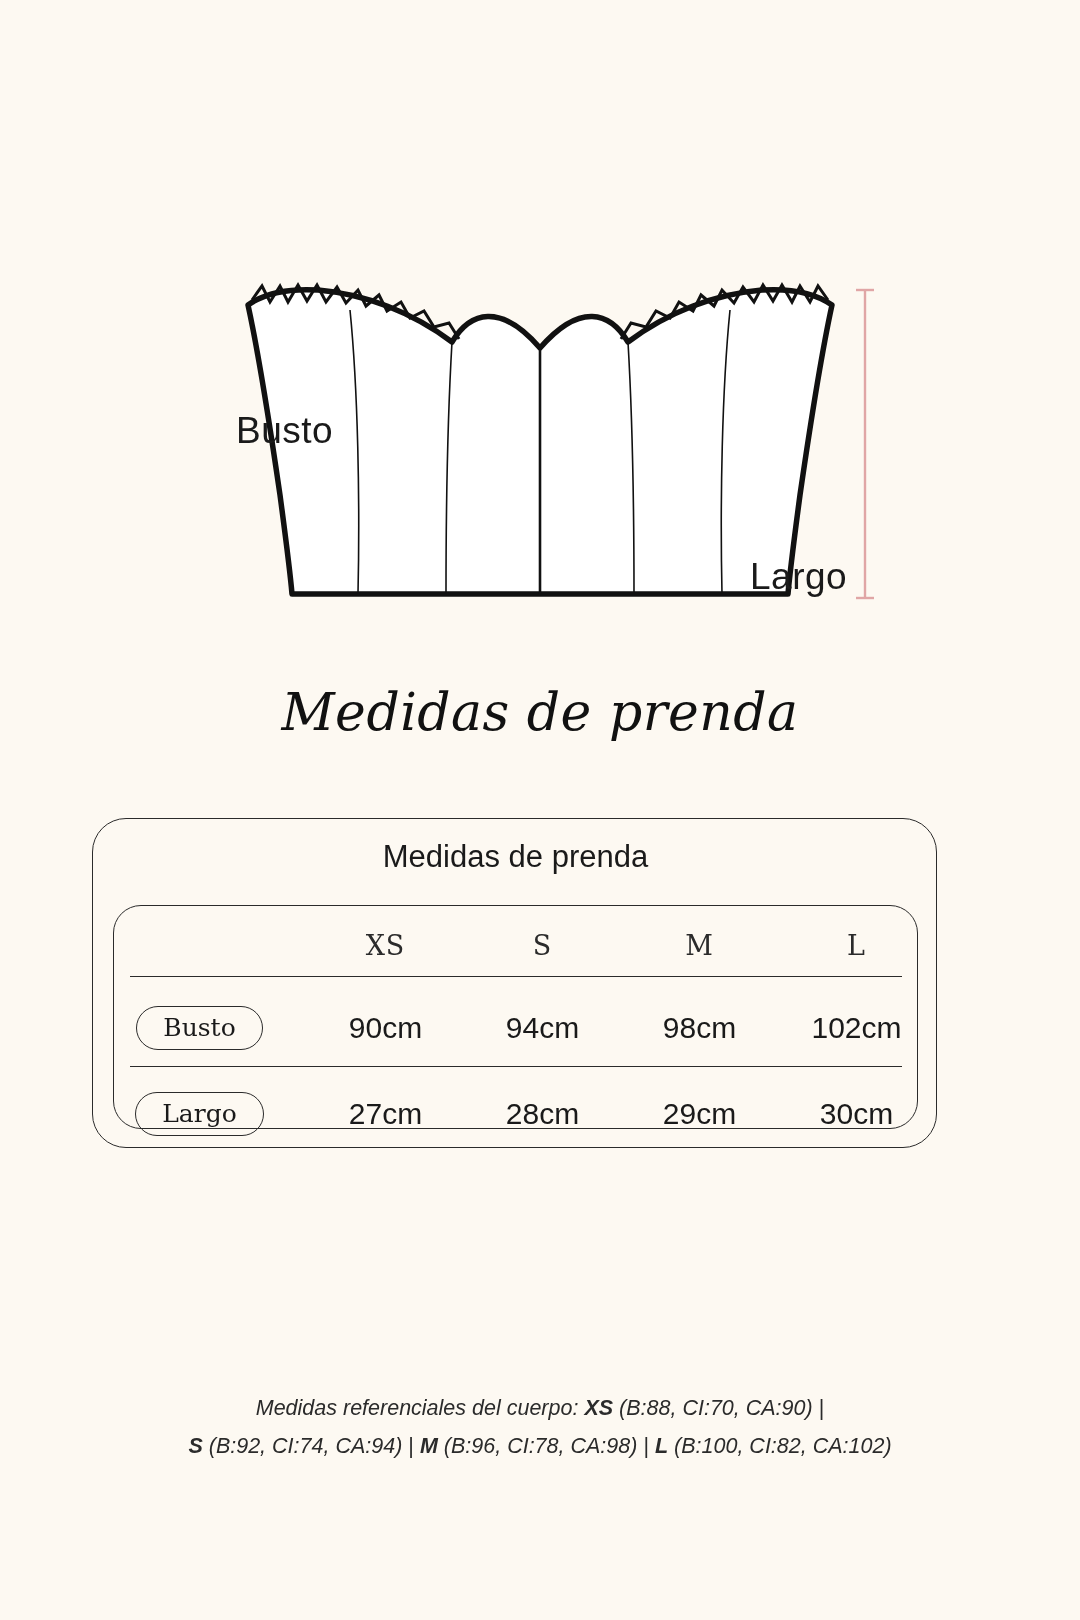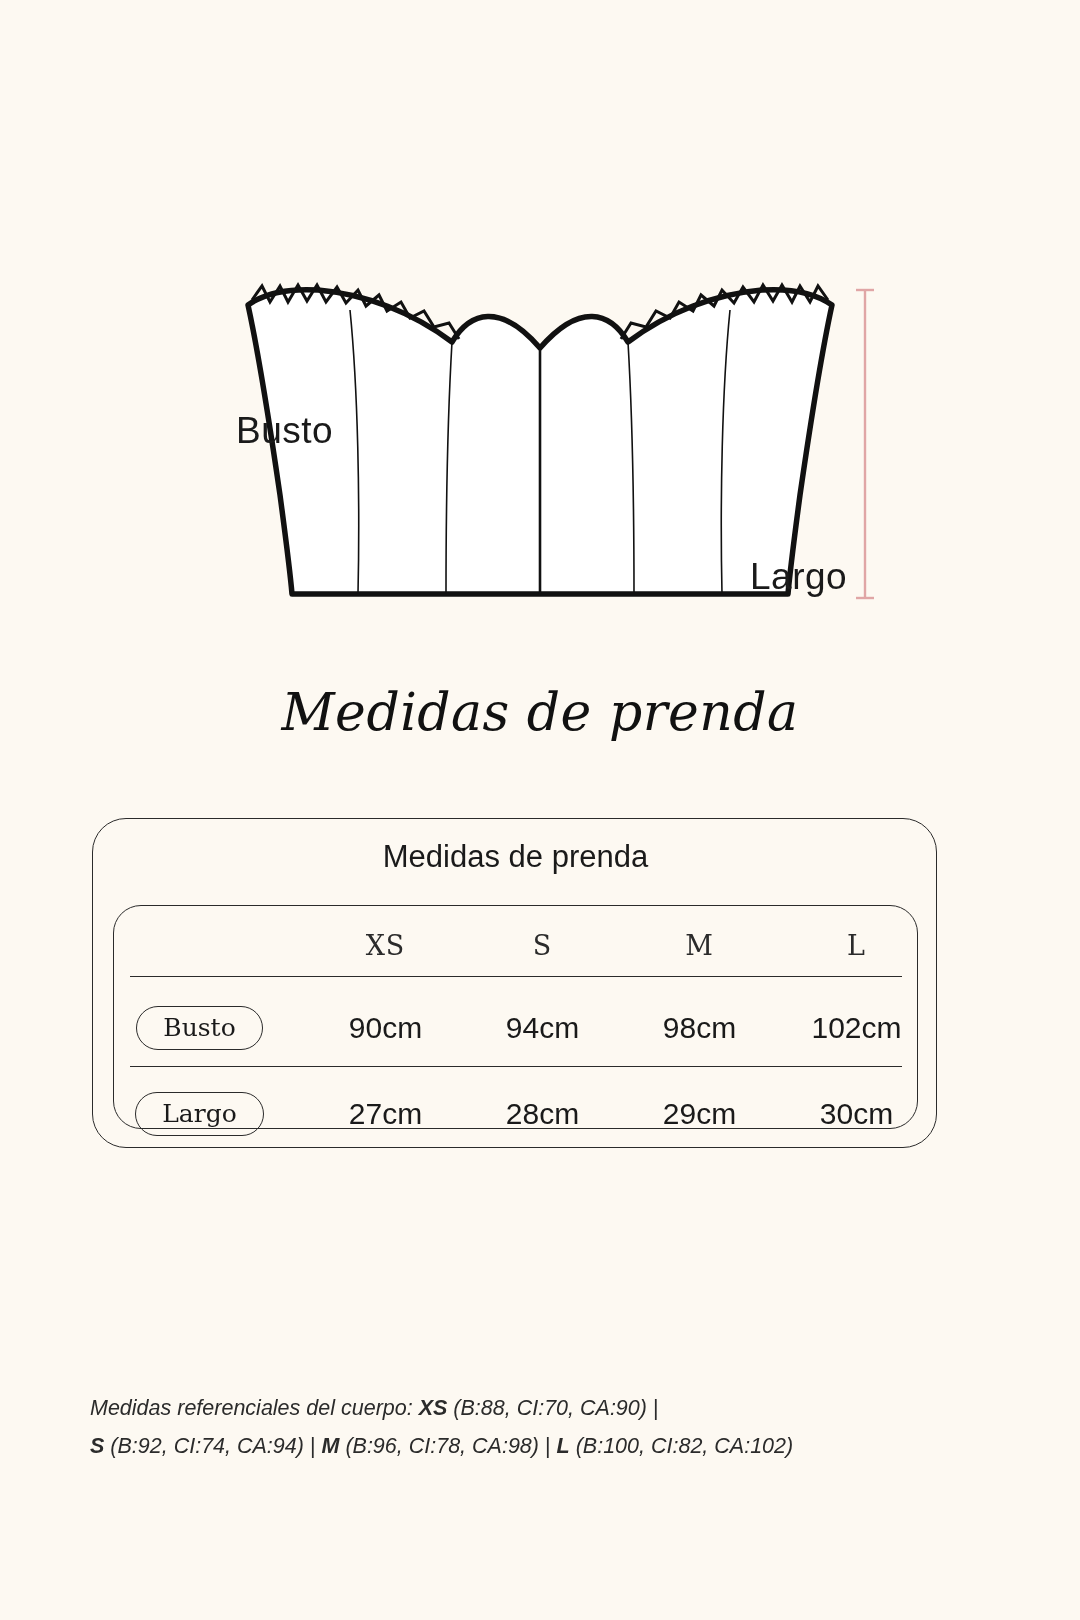--- a/index.html
+++ b/index.html
@@ -157,25 +157,26 @@
     color: #1a1a1a;
     line-height: 1.1;
   }
 
   
   .footnote {
     position: absolute;
     left: 0;
     top: 1390px;
     width: 1080px;
+    text-align: center;
     font-size: 21.5px;
     font-style: italic;
     line-height: 1.75;
     color: #2b2b2b;
-    padding: 0 90px;
+    padding: 0 116px;
     box-sizing: border-box;
   }
   .footnote b { font-weight: bold; font-style: italic; }
   .footnote .sep { font-style: normal; }
 </style>
 </head>
 <body>
 
 <div class="page">
 

